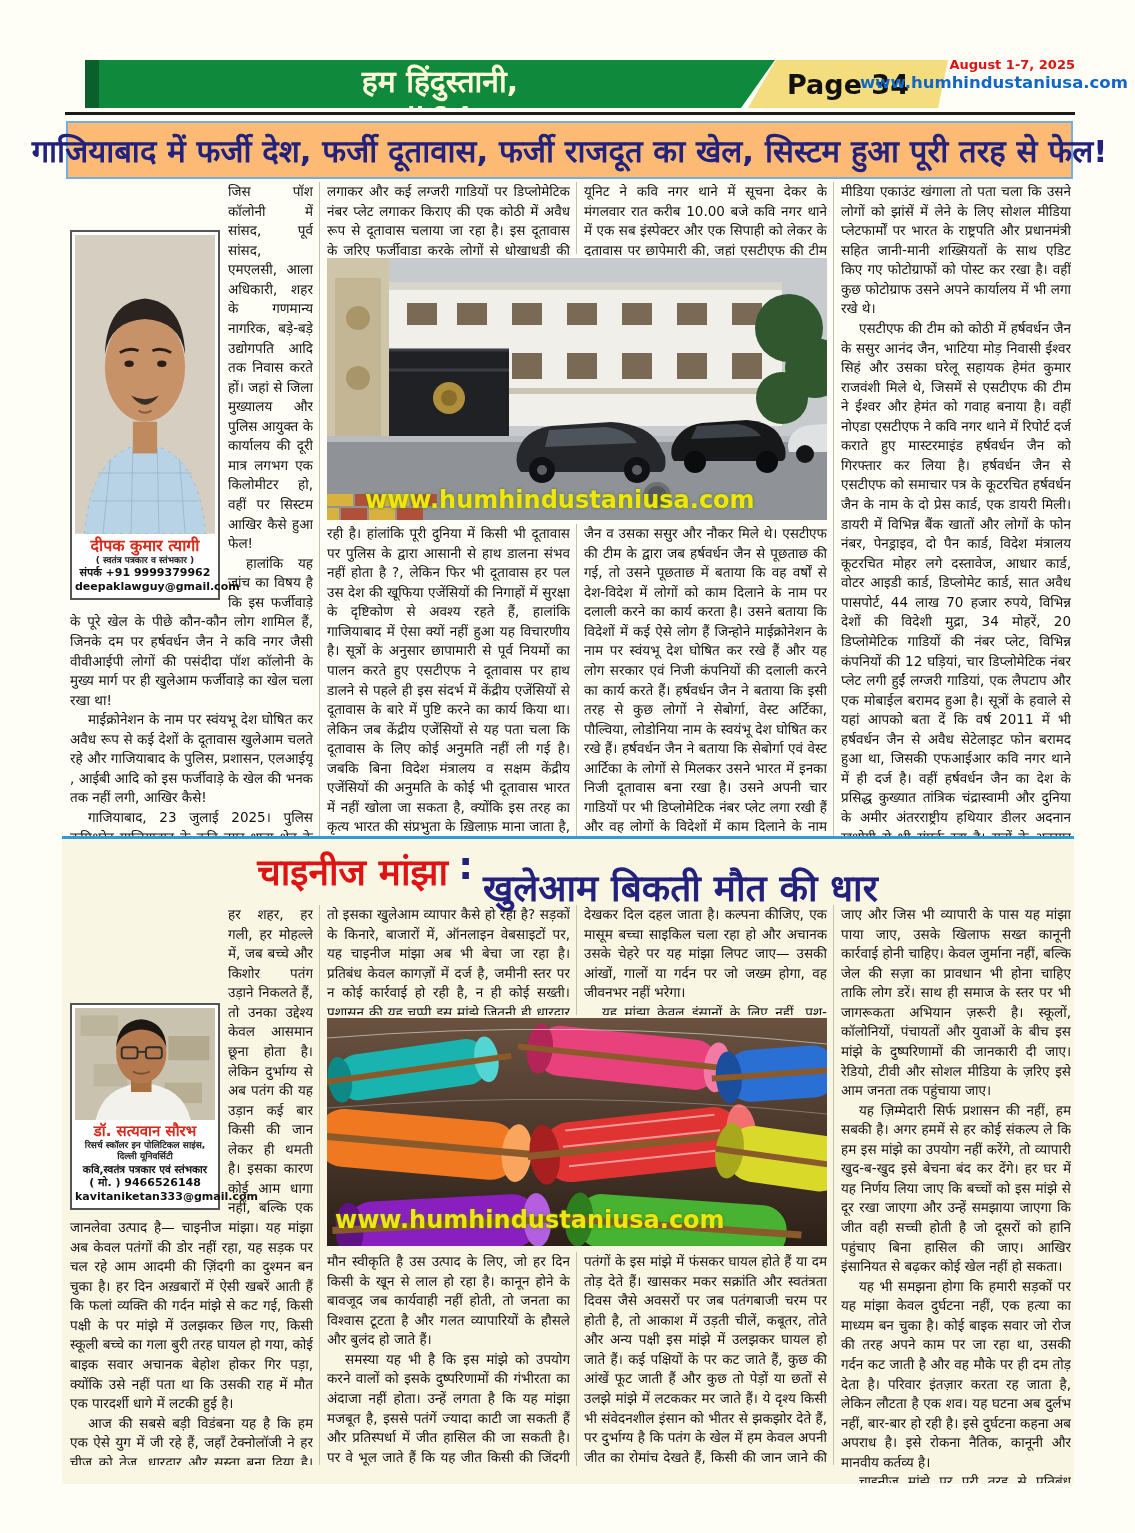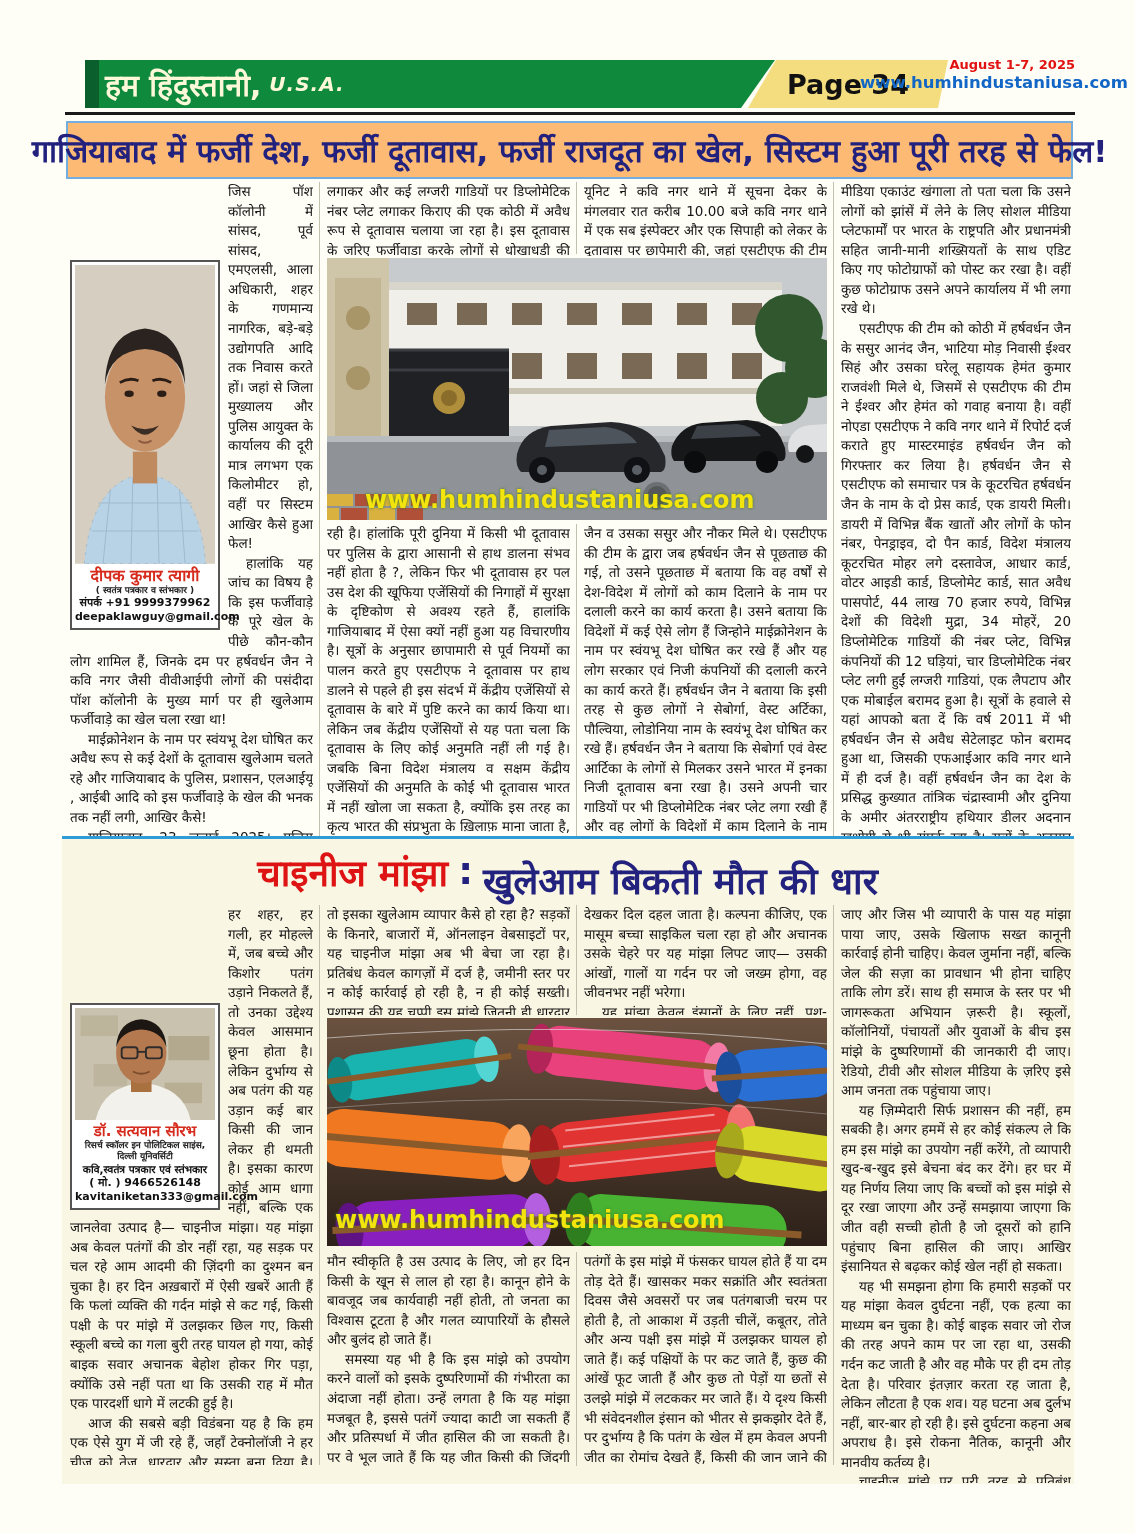--- a/index.html
+++ b/index.html
@@ -3,21 +3,21 @@
 <meta charset="utf-8">
 <style>
   html,body{margin:0;padding:0;background:#d9d9d9;}
   .page{position:relative;width:1135px;height:1533px;margin:0 auto;background:#fefdf6;
         font-family:"DejaVu Sans",sans-serif;overflow:hidden;}
   .abs{position:absolute;}
 
   
   .mast-green{left:85px;top:60px;width:690px;height:48px;background:linear-gradient(90deg,#0a5f2c 0 14px,#0f8a3d 14px);
     clip-path:polygon(0 0,100% 0,calc(100% - 34px) 100%,0 100%);
-    display:flex;align-items:center;padding-left:20px;box-sizing:border-box;}
+    display:flex;align-items:center;padding-left:20px;box-sizing:border-box;flex-direction:column;}
   .paper-name{color:#fdf9d8;font-size:30px;font-weight:bold;}
   .paper-region{color:#fdf9d8;font-size:20px;font-weight:bold;font-style:italic;margin-left:8px;letter-spacing:1px;}
   .page-tag{left:748px;top:60px;width:200px;height:48px;background:#f3dd7e;
     clip-path:polygon(28px 0,100% 0,calc(100% - 10px) 100%,0 100%);
     display:flex;align-items:center;justify-content:center;}
   .page-tag span{font-size:27px;font-weight:bold;color:#111;}
   .mast-right{left:860px;top:58px;width:215px;height:52px;text-align:right;}
   .mast-date{color:#e01212;font-size:13px;font-weight:bold;line-height:1.15;}
   .mast-site{color:#1267c6;font-size:16.5px;font-weight:bold;}
   .mast-rule{left:65px;top:112px;width:1010px;height:3px;background:#1a1a1a;}
@@ -43,21 +43,21 @@
   .author-box .a-line{font-size:11px;font-weight:bold;color:#111;line-height:1.3;}
 
   
   .photo-frame{display:block;width:100%;}
   .news-photo{overflow:hidden;background:#888;}
   .watermark{color:#f2e40c;font-weight:bold;font-size:24px;text-shadow:0 0 3px #3f7d1e;white-space:nowrap;}
 
   
   .art2-bg{left:62px;top:836px;width:1012px;height:648px;background:#faf6e4;}
   .blue-rule{left:62px;top:836px;width:1012px;height:3px;background:#2e9cd6;}
-  .hl2{left:66px;top:845px;width:1003px;height:52px;display:flex;align-items:center;justify-content:center;}
+  .hl2{left:66px;top:845px;width:1003px;height:52px;display:flex;justify-content:center;}
   .hl2 .r{color:#de1414;font-size:37px;font-weight:bold;white-space:nowrap;}
   .hl2 .b{color:#22227e;font-size:37px;font-weight:bold;white-space:nowrap;margin-top:16px;}
   .hl2 .s{color:#22227e;font-size:37px;font-weight:bold;margin:0 10px;}
 </style>
 </head>
 <body>
 
 <div class="page">
 
   <div class="abs mast-green">
@@ -71,21 +71,21 @@
     <div class="mast-date">August 1-7, 2025</div>
     <div class="mast-site">www.humhindustaniusa.com</div>
   </div>
   <div class="abs mast-rule"></div>
 
   <div class="abs hl1-box">
     <span>गाजियाबाद में फर्जी देश, फर्जी दूतावास, फर्जी राजदूत का खेल, सिस्टम हुआ पूरी तरह से फेल!</span>
   </div>
 
   <div class="abs col" style="left:70px;top:182px;width:243px;height:654px;">
-    <div class="author-box" style="margin-top:78px;">
+    <div class="author-box" style="margin-top:48px;">
       <svg class="photo-frame" viewBox="0 0 150 320">
         <rect width="150" height="320" fill="#d9d3c6"></rect>
         <rect width="150" height="320" fill="#cfc8b8" opacity="0.4"></rect>
         <path d="M10,320 Q18,230 75,224 Q132,230 140,320 Z" fill="#b8d2e6"></path>
         <path d="M10,320 Q18,230 75,224 Q132,230 140,320 Z" fill="none" stroke="#9db8cc" stroke-width="1" stroke-dasharray="3 6"></path>
         <path d="M30,320 L38,240 M60,320 L62,228 M90,320 L88,228 M118,320 L112,240" stroke="#9db8cc" stroke-width="1"></path>
         <path d="M25,255 L125,255 M18,285 L132,285" stroke="#9db8cc" stroke-width="1"></path>
         <path d="M62,200 h26 v34 h-26 z" fill="#c08a5f"></path>
         <ellipse cx="75" cy="142" rx="43" ry="58" fill="#c89268"></ellipse>
         <path d="M32,128 Q34,72 75,68 Q116,72 118,128 Q112,92 75,90 Q38,92 32,128 Z" fill="#2b2320"></path>

